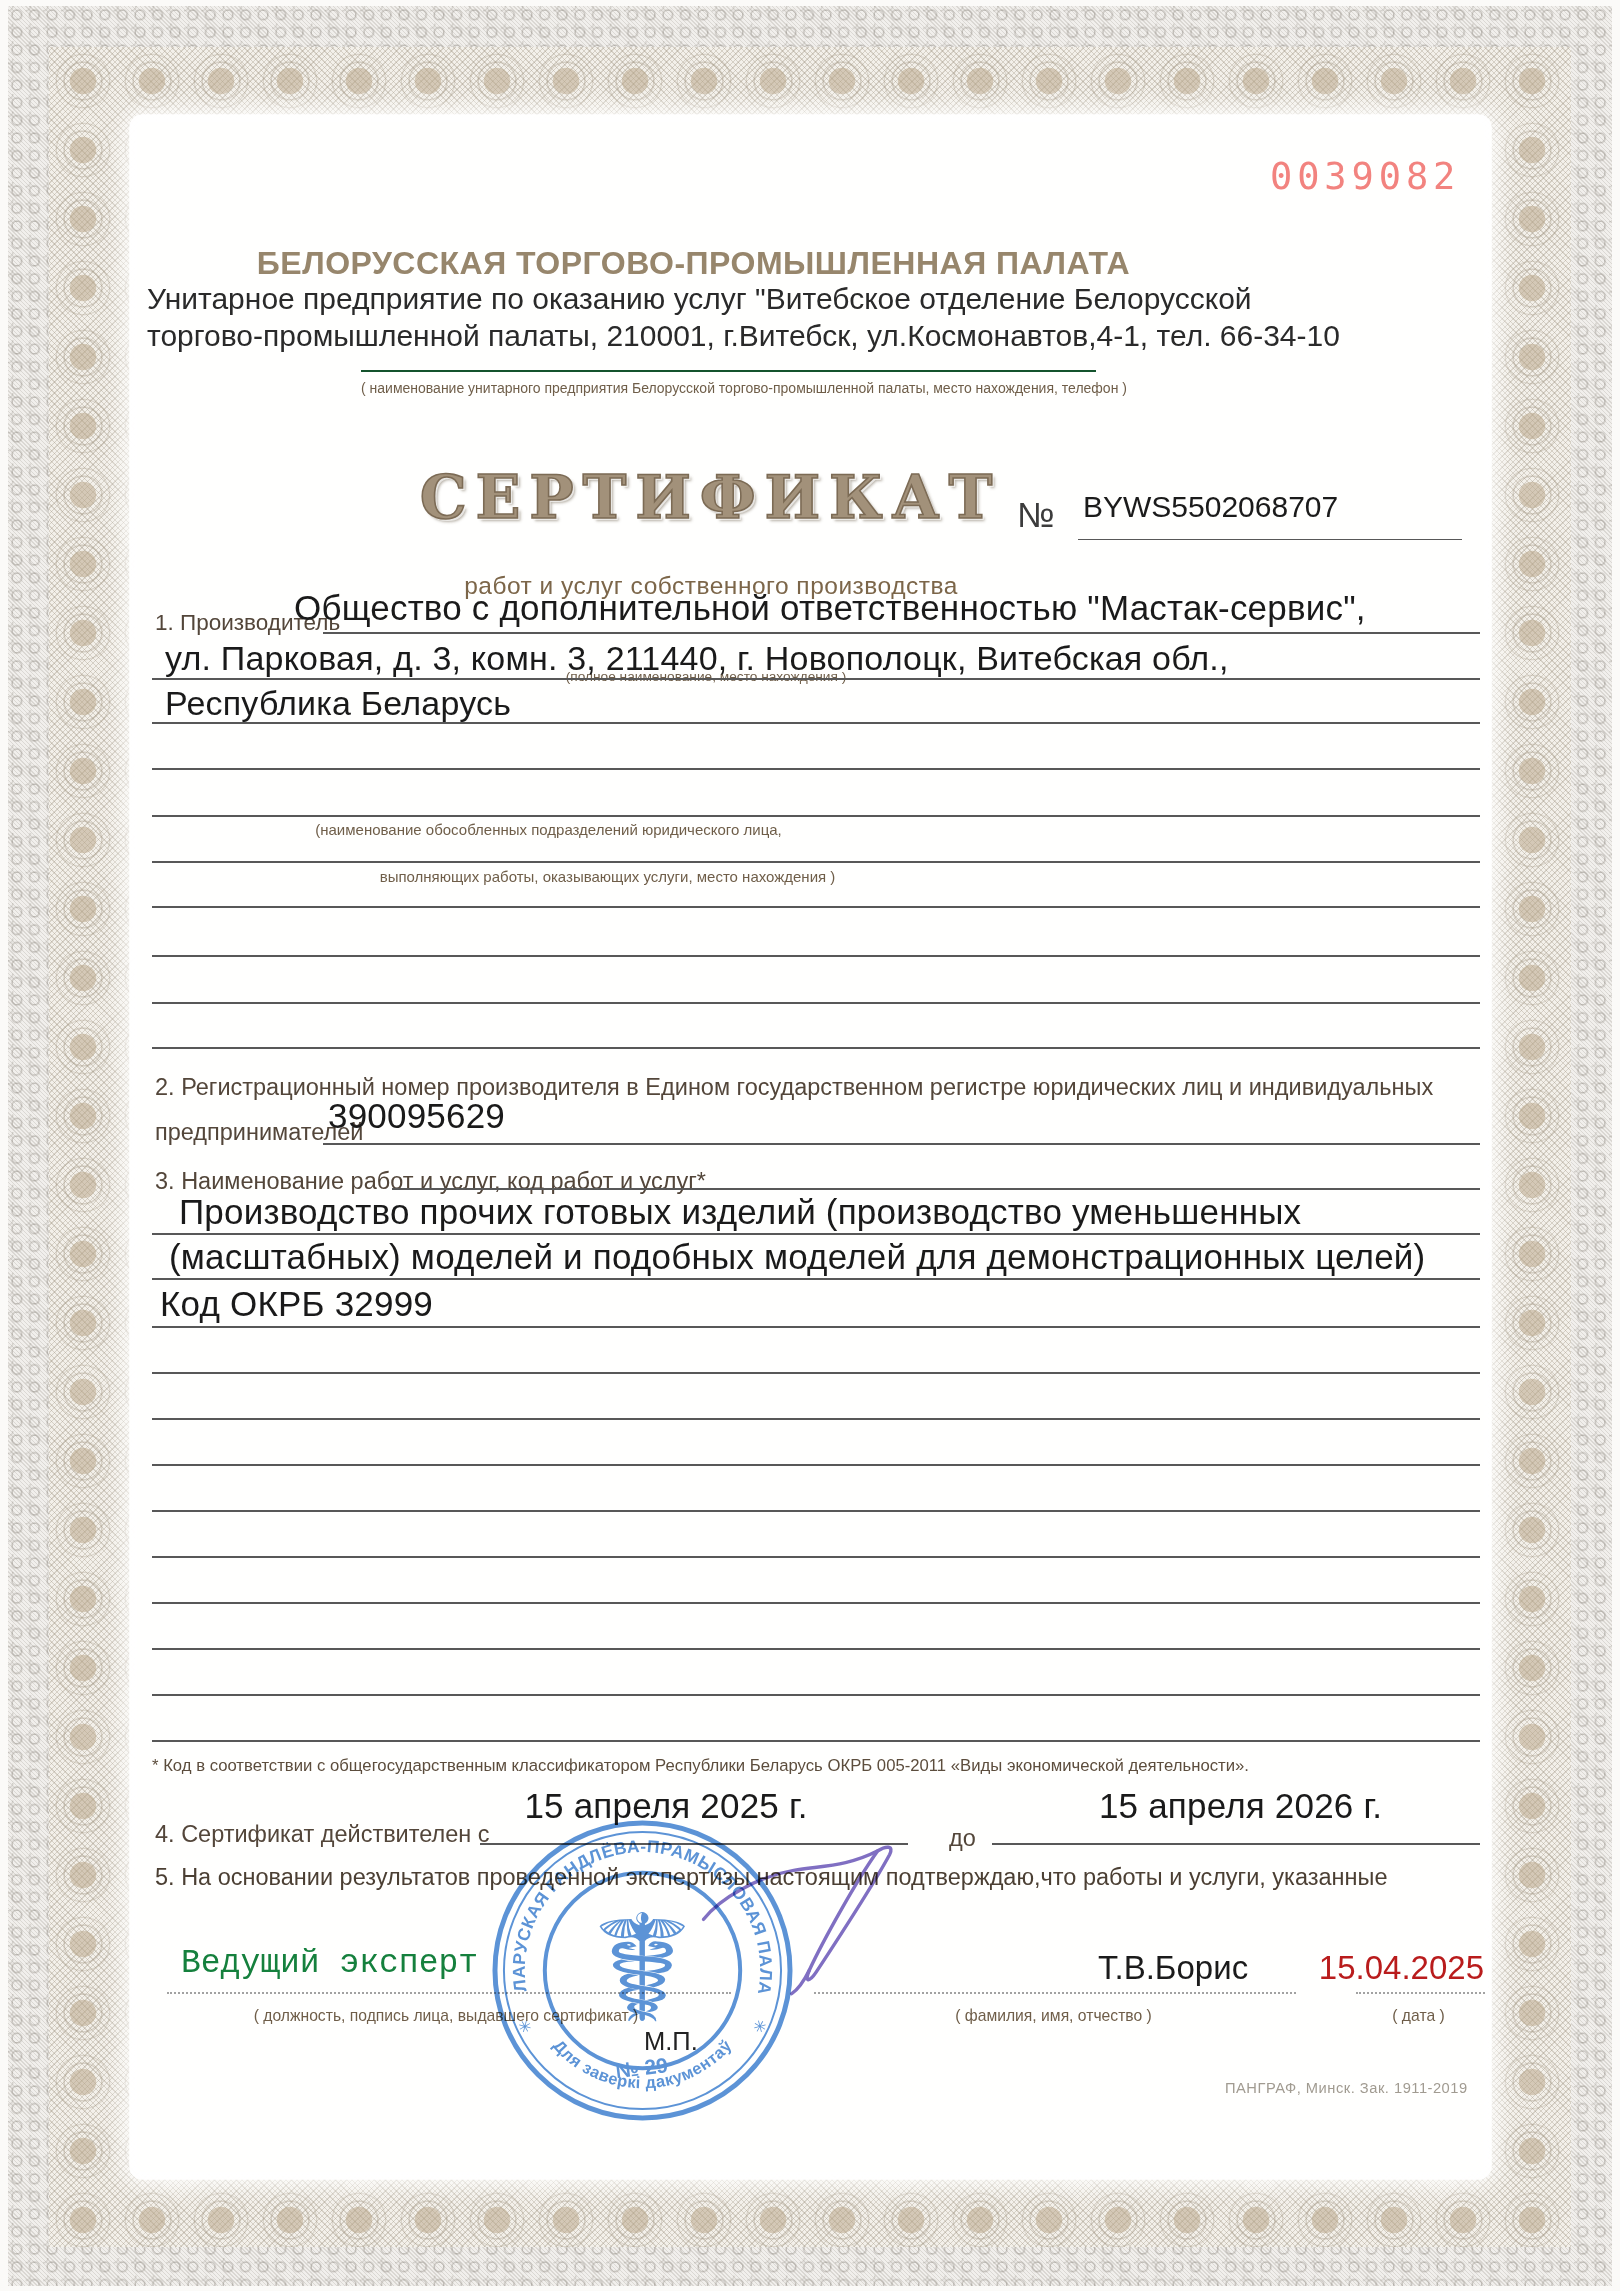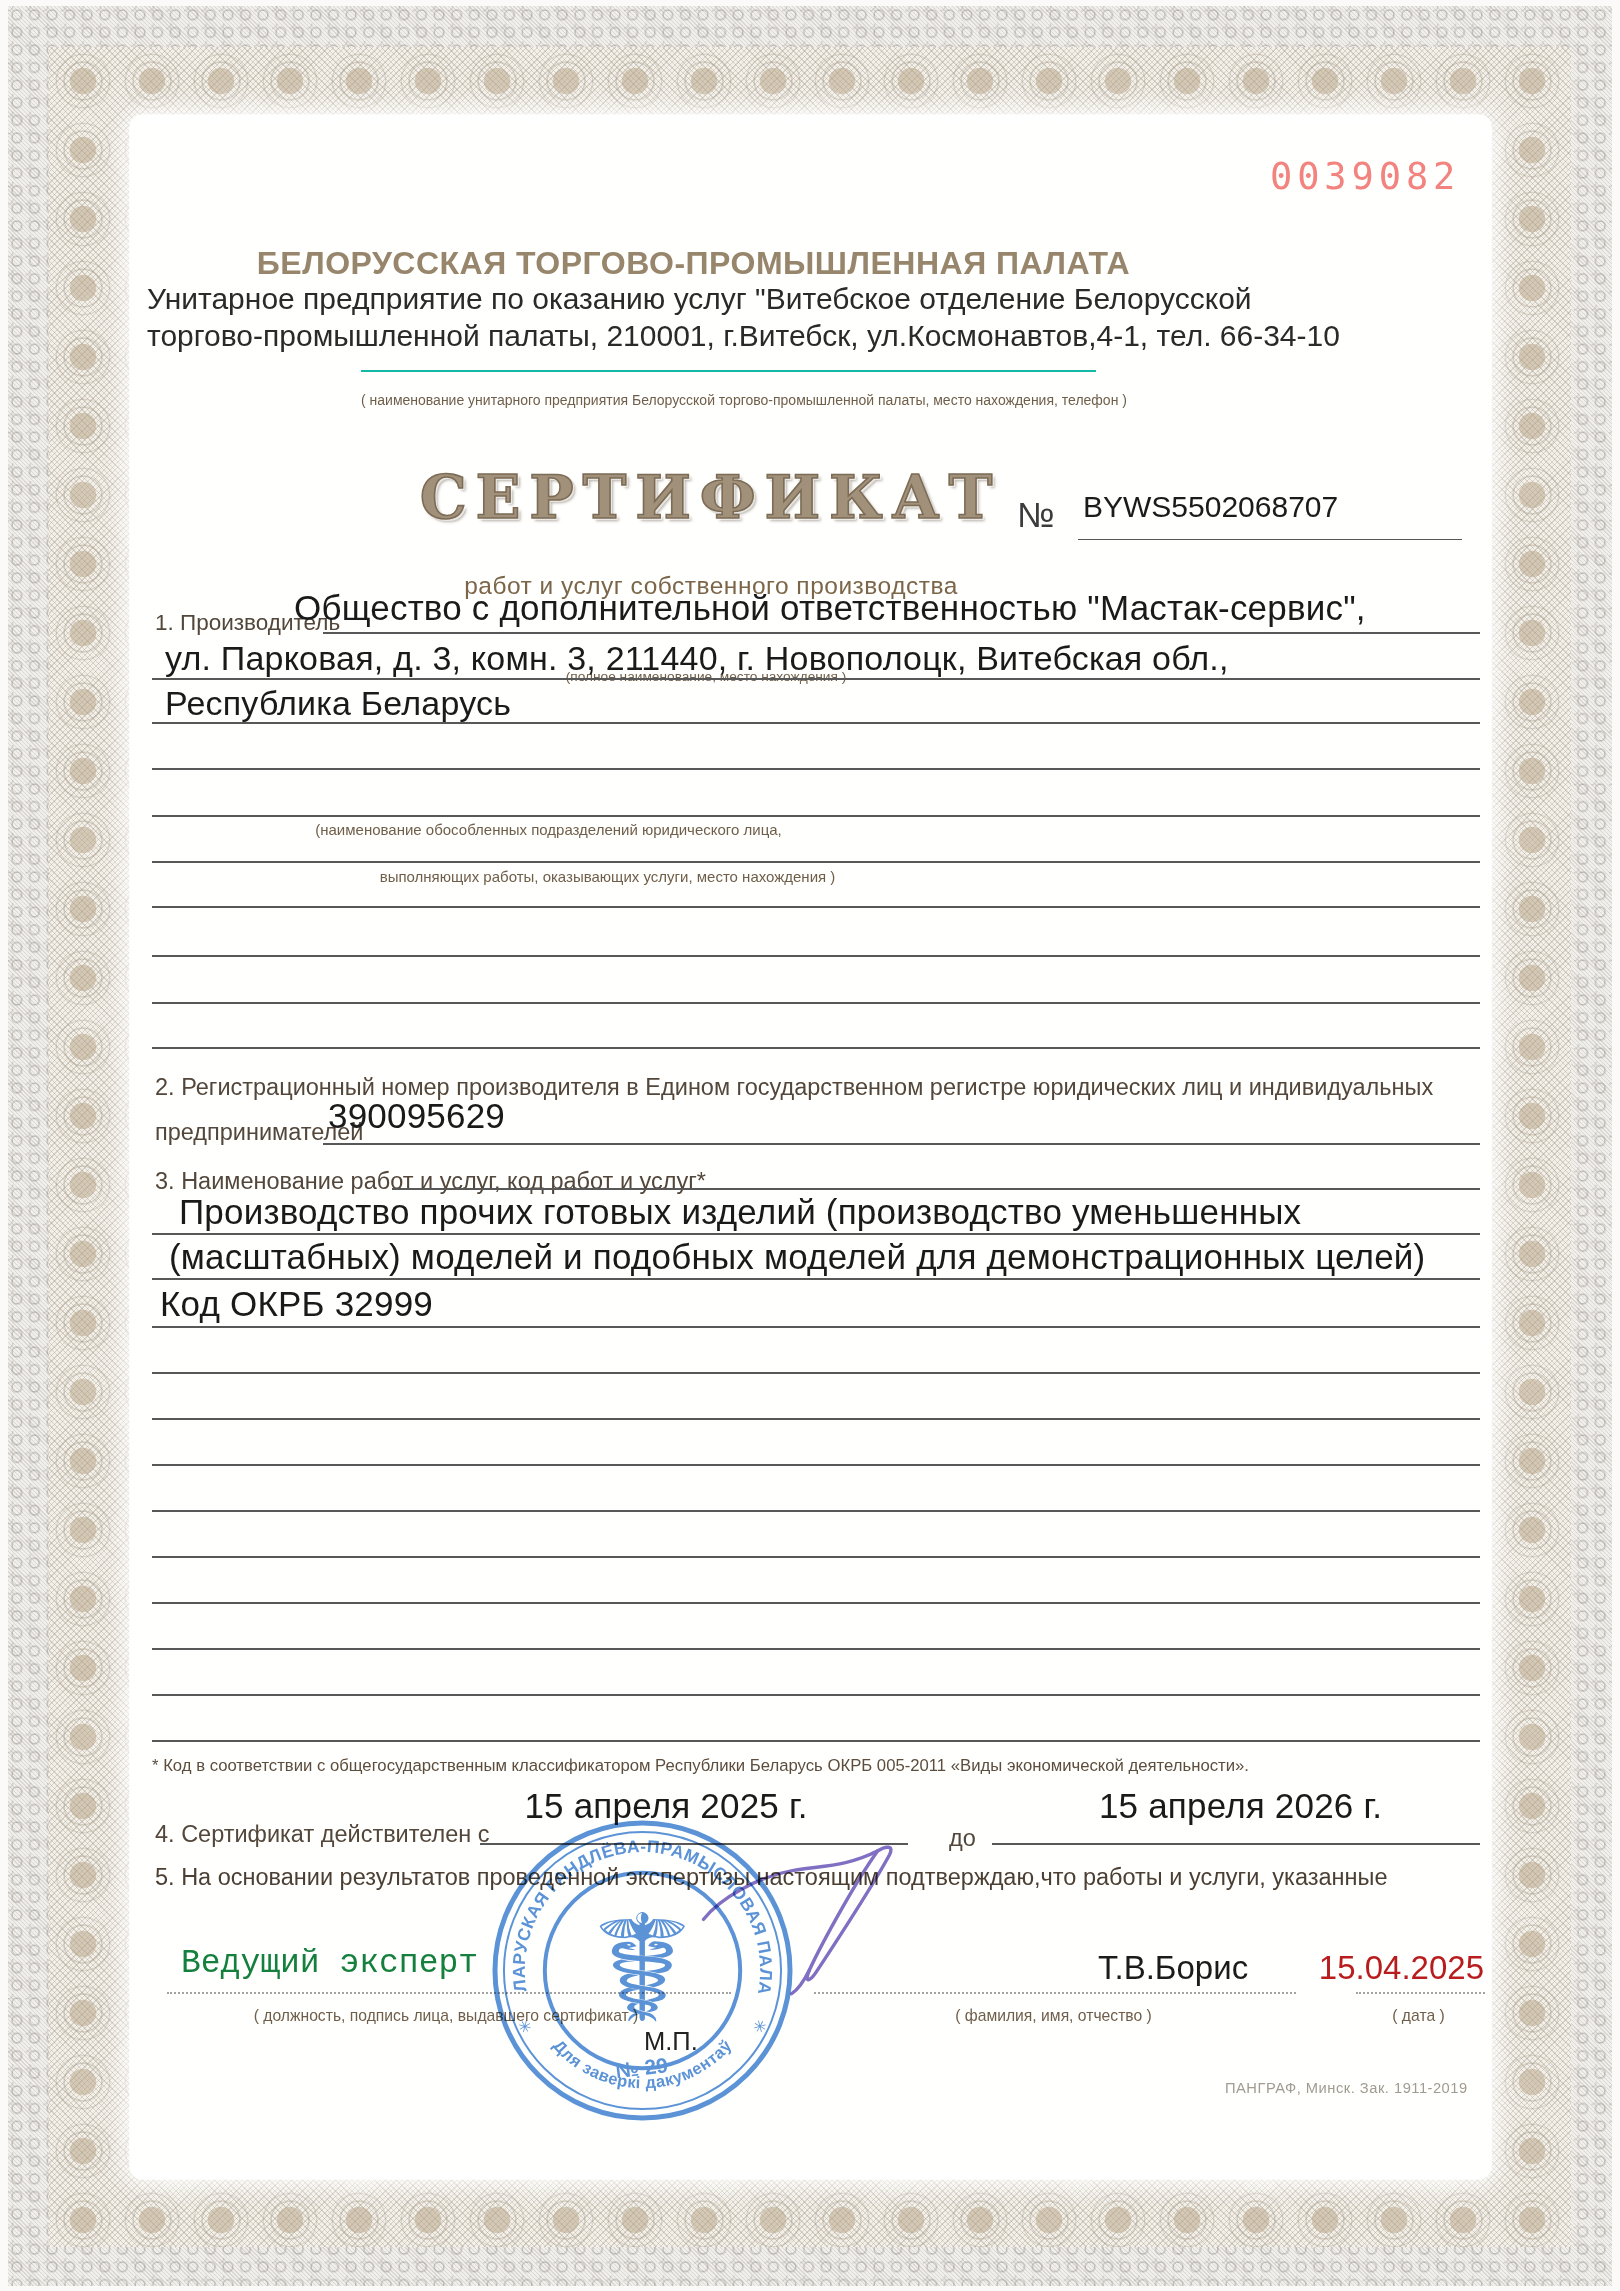--- a/index.html
+++ b/index.html
@@ -47,21 +47,21 @@
 <div class="cert">
   <div class="rope"></div>
   <div class="lace"></div>
   <div class="sheet"></div>
 
   <div class="t serial" style="left:1270px;top:155px;">0039082</div>
 
   <div class="t orgtitle" style="left:147px;top:245px;width:1093px;text-align:center;">БЕЛОРУССКАЯ ТОРГОВО-ПРОМЫШЛЕННАЯ ПАЛАТА</div>
   <div class="t orgline" style="left:147px;top:282px;width:1093px;text-align:center;">Унитарное предприятие по оказанию услуг "Витебское отделение Белорусской</div>
   <div class="t orgline" style="left:147px;top:319px;width:1093px;text-align:center;">торгово-промышленной палаты, 210001, г.Витебск, ул.Космонавтов,4-1, тел. 66-34-10</div>
-  <div class="t cap" style="left:361px;top:370px;width:735px;border-top:2px solid #14b8a6;padding-top:20px;font-size:14px;white-space:nowrap;">( наименование унитарного предприятия Белорусской торгово-промышленной палаты, место нахождения, телефон )</div>
+  <div class="t cap" style="left:361px;top:370px;width:735px;border-top:2px solid #14532d;padding-top:8px;font-size:14px;white-space:nowrap;">( наименование унитарного предприятия Белорусской торгово-промышленной палаты, место нахождения, телефон )</div>
 
   <div class="t certword" style="left:392px;top:463px;width:637px;text-align:center;">СЕРТИФИКАТ</div>
   <div class="t" style="left:1017px;top:495px;font-size:35px;color:#3c3c3c;">№</div>
   <div class="t" style="left:1083px;top:490px;font-size:30px;color:#1b1b1b;">BYWS5502068707</div>
   <div class="ln" style="left:1078px;top:539px;width:384px;border-top-width:1.5px;"></div>
   <div class="t subtitle" style="left:412px;top:572px;width:598px;text-align:center;">работ и услуг собственного производства</div>
 
   <div class="t lbl" style="left:155px;top:610px;font-size:22.5px;">1. Производитель</div>
   <div class="t val" style="left:294px;top:588px;font-size:35px;">Общество с дополнительной ответственностью "Мастак-сервис",</div>
   <div class="ln" style="left:323px;top:632px;width:1157px;"></div>

